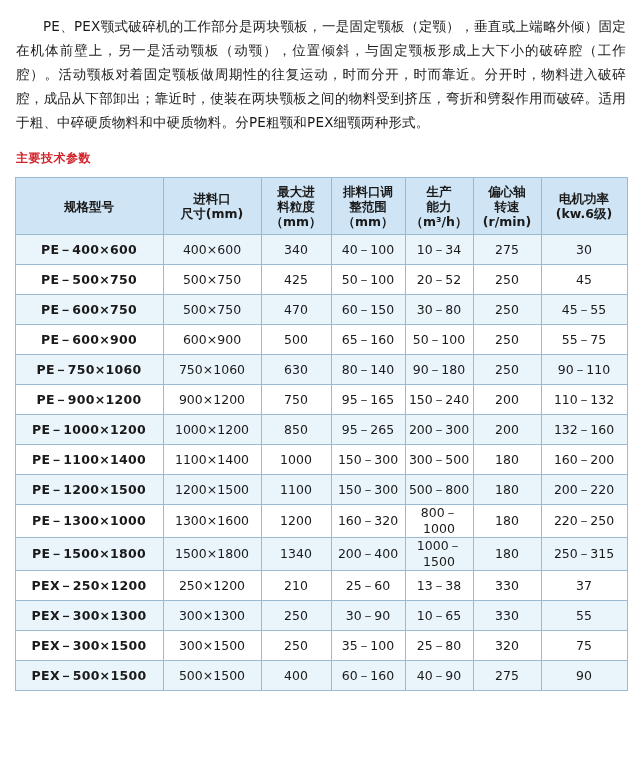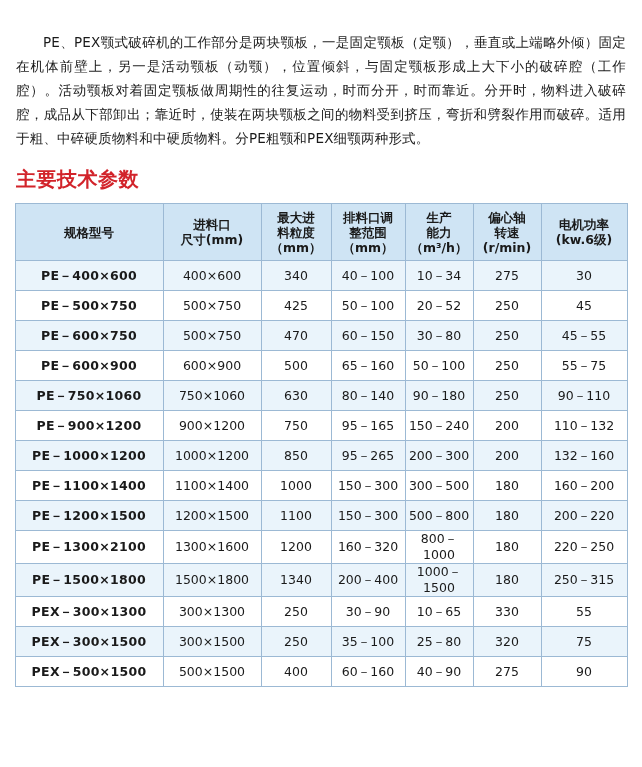--- a/index.html
+++ b/index.html
@@ -10,34 +10,34 @@
   body {
     width: 642px;
     height: 767px;
     font-family: "DejaVu Sans", "Liberation Sans", sans-serif;
     color: #231f20;
     overflow: hidden;
   }
   .page {
     width: 642px;
     box-sizing: border-box;
-    padding: 26px 14px 0 14px;
+    padding: 10px 14px 0 14px;
   }
   .intro {
     font-size: 13.5px;
     line-height: 24px;
     text-align: justify;
     text-indent: 2em;
     color: #1a1a1a;
     margin: 4px 2px 0 2px;
     letter-spacing: 0.2px;
   }
   .section-title {
     color: #d2232a;
-    font-size: 20px;
+    font-size: 12px;
     font-weight: bold;
     margin: 16px 0 10px 2px;
     letter-spacing: 0.5px;
   }
   table.spec {
     border-collapse: collapse;
     width: 612px;
     margin: 0 auto;
     table-layout: fixed;
   }
@@ -212,36 +212,45 @@
         <tr>
           <td class="model">PE－1200×1500</td>
           <td>1200×1500</td>
           <td>1100</td>
           <td>150－300</td>
           <td>500－800</td>
           <td>180</td>
           <td>200－220</td>
         </tr>
         <tr>
-          <td class="model">PE－1300×2100</td>
+          <td class="model">PE－1300×1000</td>
           <td>1300×1600</td>
           <td>1200</td>
           <td>160－320</td>
           <td>800－1000</td>
           <td>180</td>
           <td>220－250</td>
         </tr>
         <tr>
           <td class="model">PE－1500×1800</td>
           <td>1500×1800</td>
           <td>1340</td>
           <td>200－400</td>
           <td>1000－1500</td>
           <td>180</td>
           <td>250－315</td>
+        </tr>
+        <tr>
+          <td class="model">PEX－250×1200</td>
+          <td>250×1200</td>
+          <td>210</td>
+          <td>25－60</td>
+          <td>13－38</td>
+          <td>330</td>
+          <td>37</td>
         </tr>
         <tr>
           <td class="model">PEX－300×1300</td>
           <td>300×1300</td>
           <td>250</td>
           <td>30－90</td>
           <td>10－65</td>
           <td>330</td>
           <td>55</td>
         </tr>

